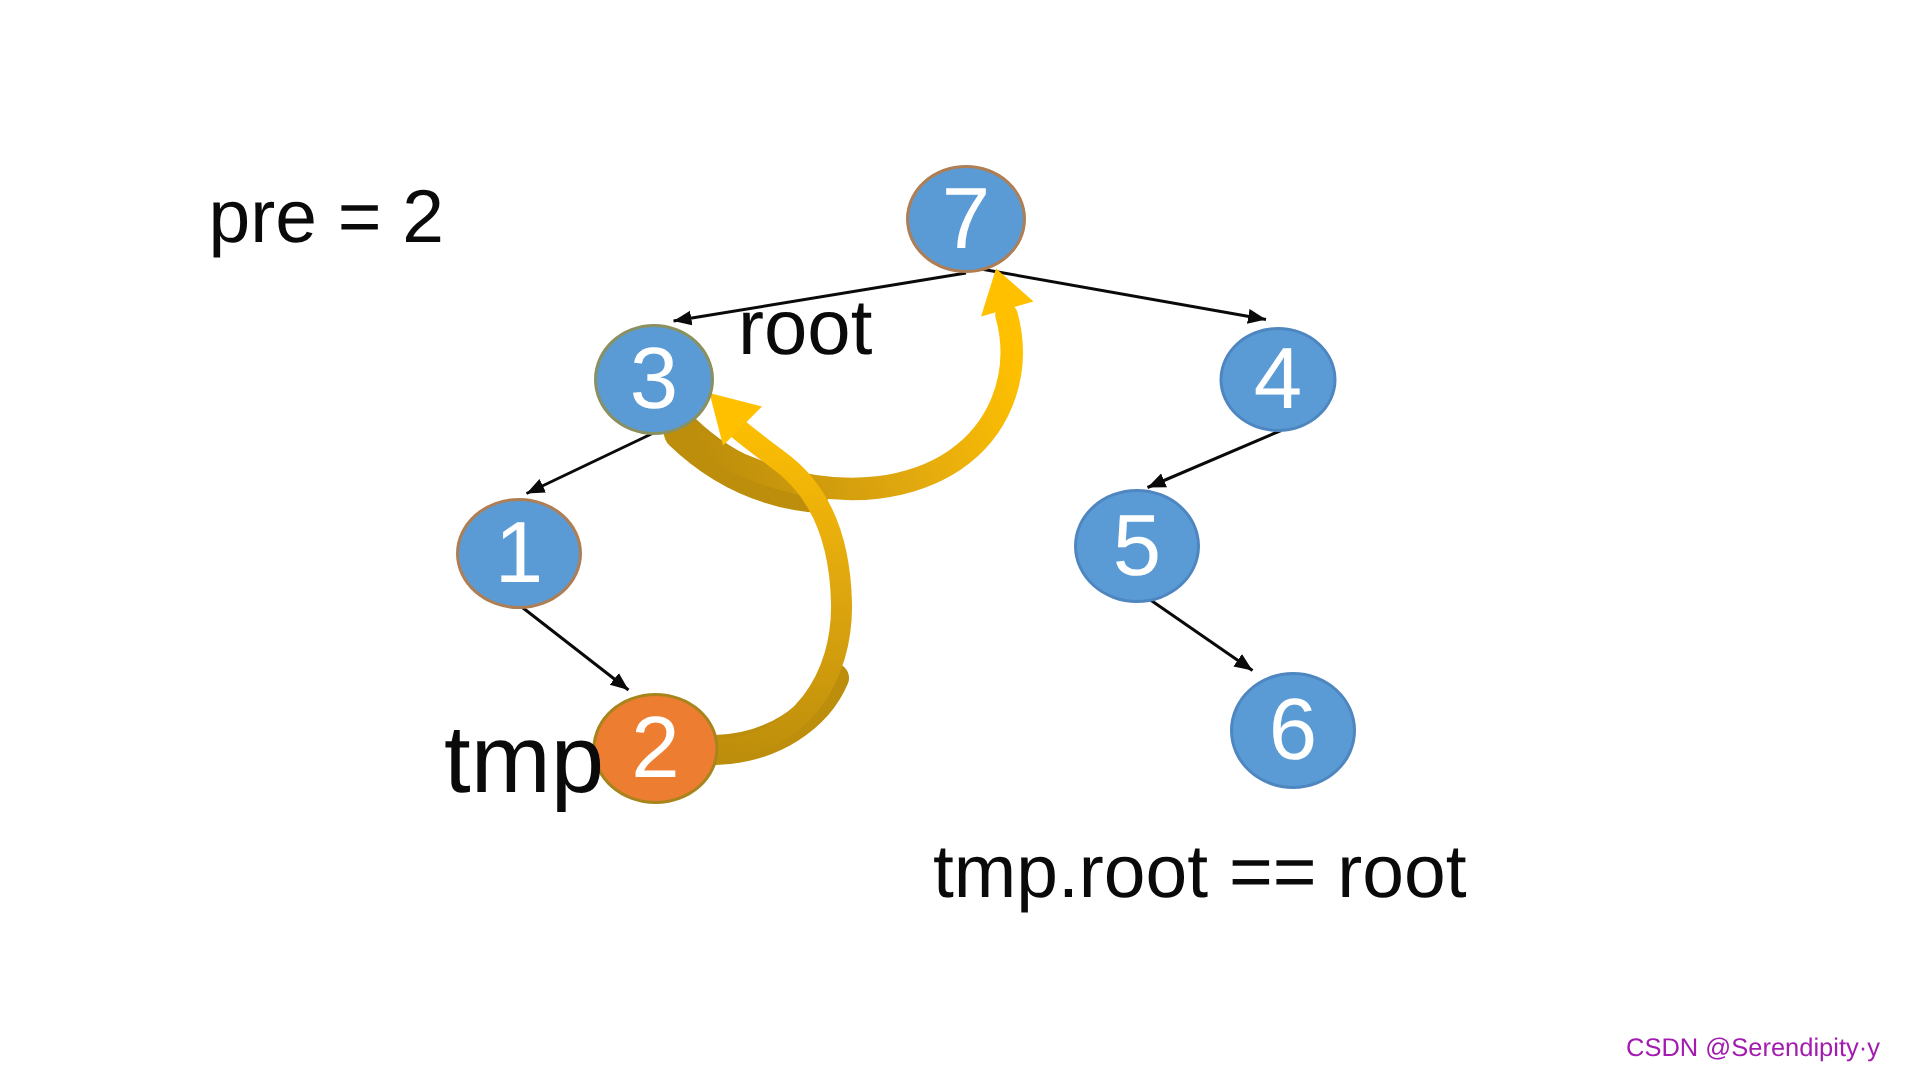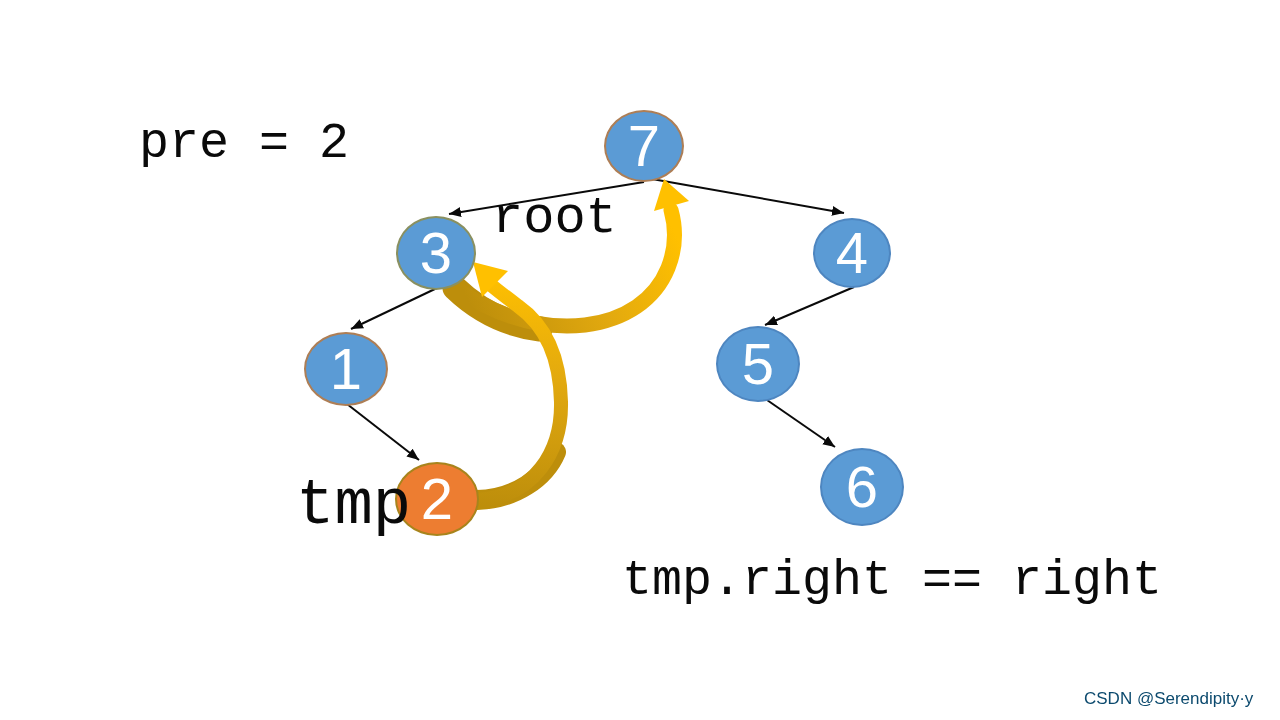--- a/index.html
+++ b/index.html
@@ -6,29 +6,29 @@
   body{width:1280px;height:720px;overflow:hidden;font-family:"Liberation Sans",sans-serif;}
   .stage{position:relative;width:1280px;height:720px;background:#ffffff;}
   #diagram-svg{position:absolute;left:0;top:0;z-index:1;}
   #nodes-layer{position:absolute;left:0;top:0;width:100%;height:100%;z-index:2;pointer-events:none;}
   .tree-node{
     position:absolute;box-sizing:border-box;border:2px solid;border-radius:50%;
     display:flex;align-items:center;justify-content:center;
     color:#ffffff;font-size:58px;line-height:1;
   }
   .label{
-    position:absolute;z-index:3;color:#0a0a0a;line-height:1;white-space:nowrap;font-family:Liberation Mono, monospace;
+    position:absolute;z-index:3;color:#0a0a0a;line-height:1;white-space:nowrap;
   }
   .label-pre{left:139px;top:119px;font-size:50px;}
   .label-root{left:492px;top:193px;font-size:52px;}
   .label-tmp{left:296px;top:474px;font-size:64px;}
   .label-cond{left:622px;top:556px;font-size:50px;}
   .watermark{
     position:absolute;z-index:3;left:1084px;top:689px;font-size:17px;
-    color:#0c4a6e;line-height:1.2;white-space:nowrap;
+    color:#a21caf;line-height:1.2;white-space:nowrap;
   }
   #arrowhead path{fill:#0a0a0a;}
 </style>
 </head>
 <body>
 
 <div class="stage">
 
   <svg id="diagram-svg" width="1280" height="720" viewBox="0 0 1280 720">
     <defs>
@@ -92,17 +92,17 @@
         <span>6</span>
       </div>
     </div>
 
   <div class="label label-pre">pre = 2</div>
 
   <div class="label label-root">root</div>
 
   <div class="label label-tmp">tmp</div>
 
-  <div class="label label-cond">tmp.right == right</div>
+  <div class="label label-cond">tmp.root == root</div>
 
   <div class="watermark">CSDN @Serendipity·y</div>
 
 </div>
 
 </body></html>

